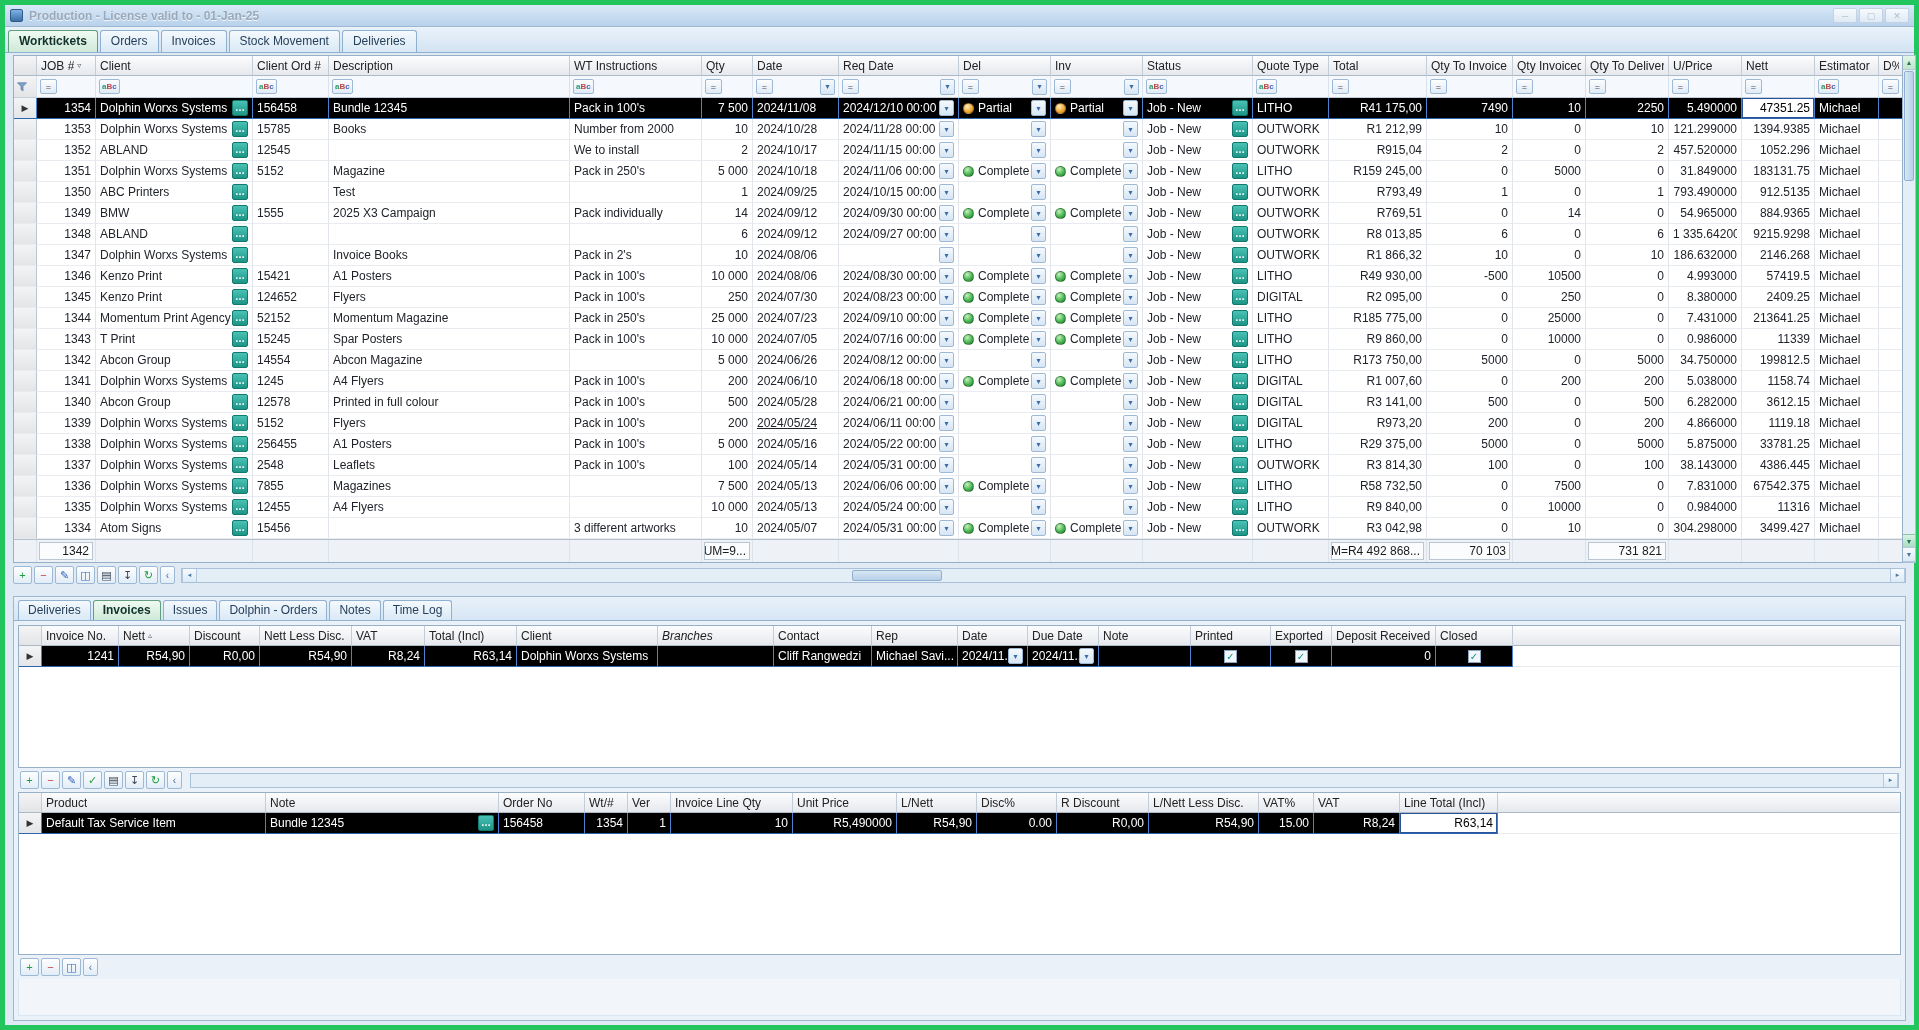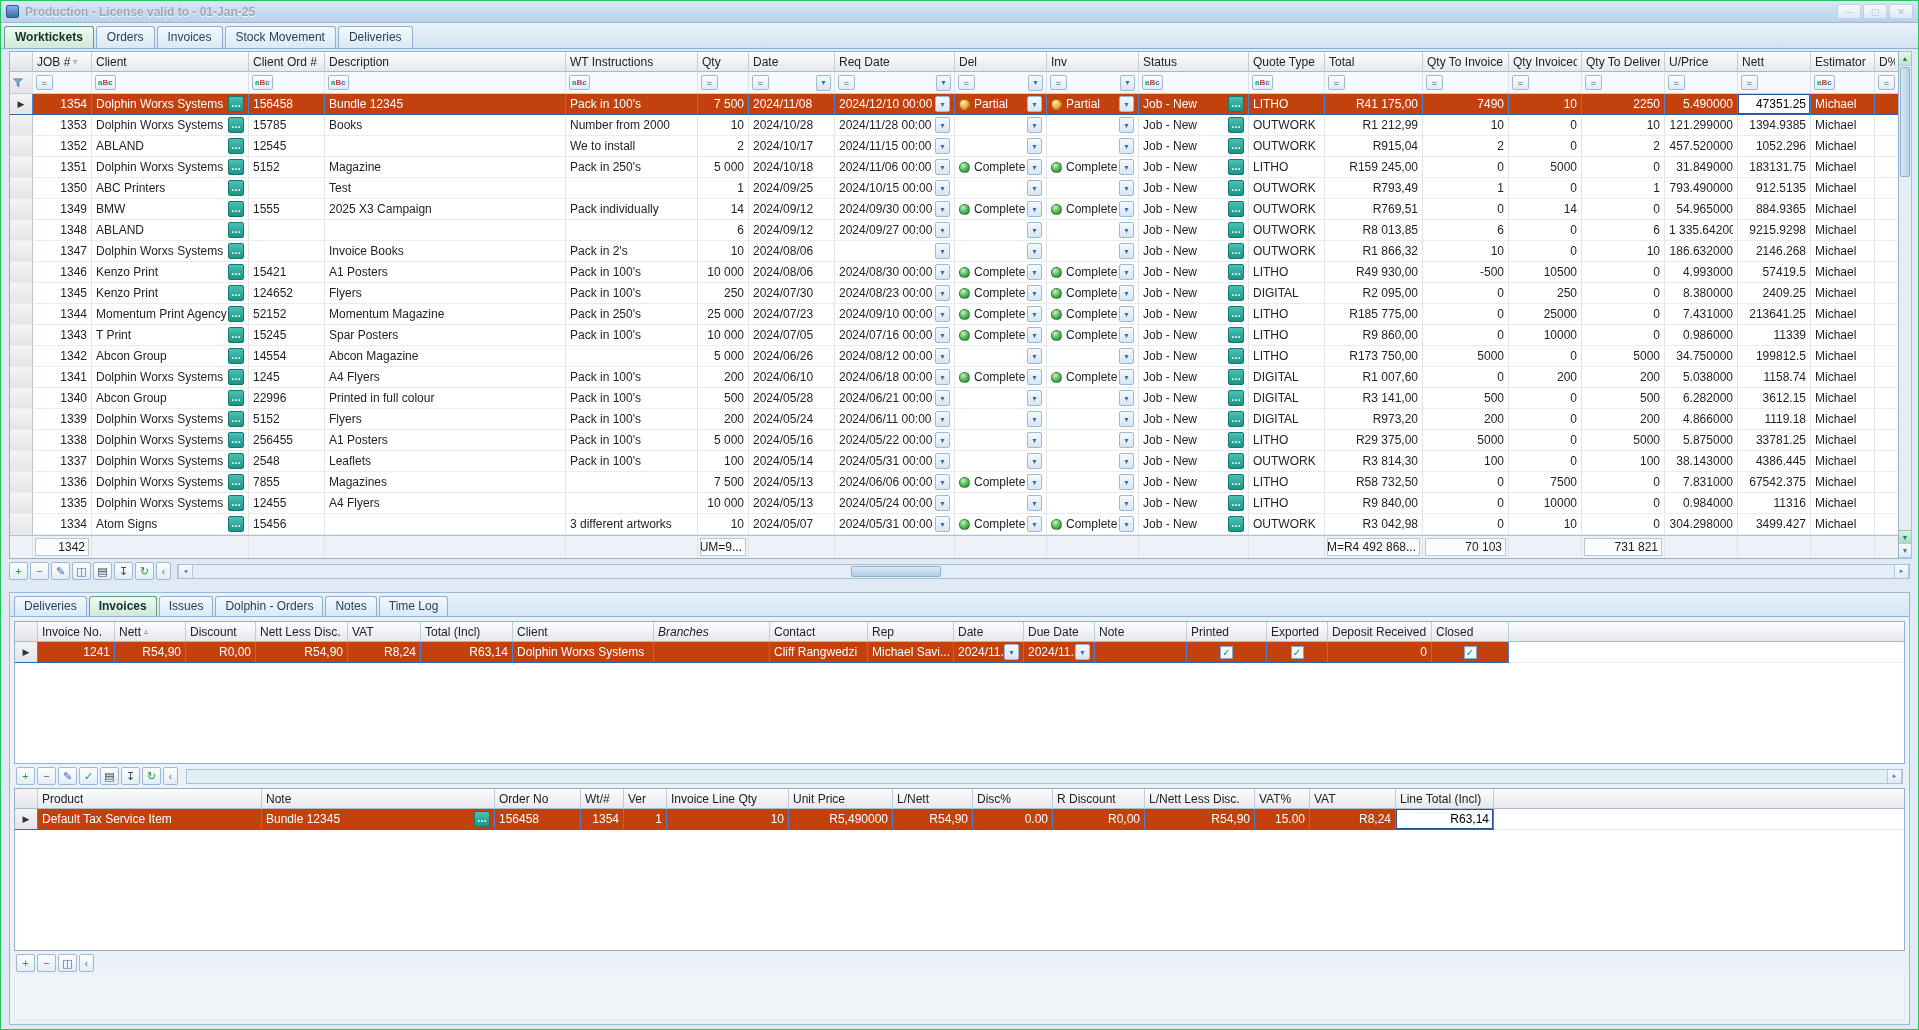--- a/index.html
+++ b/index.html
@@ -1,18 +1,18 @@
 <!DOCTYPE html>
 <html><head>
 <meta charset="utf-8">
 <style>
   * { margin:0; padding:0; box-sizing:border-box; }
   html,body { width:1919px; height:1030px; overflow:hidden; }
   body { font-family:"Liberation Sans","DejaVu Sans",sans-serif; font-size:12px; color:#1a1a1a; background:#dfeaf5; }
-  .window { width:100%; height:100%; display:flex; flex-direction:column; border:1px solid #22c55e; background:#dfeaf5; }
+  .window { width:100%; height:100%; display:flex; flex-direction:column; border:5px solid #22c55e; background:#dfeaf5; }
 
   
   .titlebar { height:22px; flex:none; background:linear-gradient(#d9e9f8,#b8d1ea); border-bottom:1px solid #9fb8d2; display:flex; align-items:center; padding:0 5px; }
   .app-icon { width:13px; height:13px; border-radius:2px; background:linear-gradient(#7fb2e8,#3a6ea5); border:1px solid #2f5a8a; flex:none; }
   .title-text { margin-left:6px; font-weight:bold; color:#9aa9ba; text-shadow:0 1px 0 rgba(255,255,255,.8); }
   .win-controls { margin-left:auto; display:flex; gap:2px; }
   .winbtn { width:24px; height:15px; border:1px solid #c2d2e2; border-radius:2px; background:linear-gradient(#f6fafd,#dfeaf4); color:#aebdcd; font-size:9px; display:flex; align-items:center; justify-content:center; }
 
   
   .tabstrip { height:26px; flex:none; display:flex; align-items:flex-end; gap:2px; padding:3px 3px 0 3px; background:linear-gradient(#eaf2fa,#d3e3f3); border-bottom:1px solid #8fb0d0; }
@@ -35,21 +35,21 @@
   .g-ffill { flex:1; background:#f5f8fc; border-bottom:1px solid #c3cedb; }
   .fbtn { min-width:17px; height:15px; padding:0 2px; border:1px solid #9db9d6; border-radius:2px; background:linear-gradient(#fcfdfe,#e0ebf6); font-size:9px; color:#445; display:flex; align-items:center; justify-content:center; flex:none; }
   .fbtn i { font-style:normal; font-size:8px; font-weight:bold; }
   .fa { color:#2f9a6a; } .fb { color:#c04545; } .fc { color:#4a63c0; }
   .g-cell { flex:none; height:21px; padding:0 4px; display:flex; align-items:center; white-space:nowrap; overflow:hidden; background:#fff; border-right:1px solid #e2e6ec; border-bottom:1px solid #e8ecf1; color:#20242a; }
   .g-rfill { flex:1; background:#fff; border-bottom:1px solid #e8ecf1; }
   .ctxt { flex:1; overflow:hidden; white-space:nowrap; }
   .g-cell.right .ctxt { text-align:right; }
   .g-hcell.ind,.g-fcell.ind { background:linear-gradient(#f5f5f6,#e3e4e6); }
   .g-cell.ind { background:linear-gradient(#f3f4f5,#e4e5e7); border-right:1px solid #bcc5d0; color:#444; font-size:9px; justify-content:center; }
-  .g-row.selected .g-cell { background:#c2410c; color:#fff; border-right-color:#4a82cf; border-bottom-color:#2e63ad; }
+  .g-row.selected .g-cell { background:#000000; color:#fff; border-right-color:#4a82cf; border-bottom-color:#2e63ad; }
   .g-row.selected .g-cell.ind { background:linear-gradient(#f3f4f5,#e4e5e7); color:#333; }
   .focus-cell { background:#fff !important; color:#000 !important; box-shadow:inset 0 0 0 1px #26529e; }
   .dd { margin-left:auto; flex:none; width:15px; height:16px; border:1px solid #9db9d6; border-radius:2px; background:linear-gradient(#f4f9fd,#d7e6f4); color:#3b6ca5; font-size:8px; display:flex; align-items:center; justify-content:center; }
   .ebtn { margin-left:auto; flex:none; width:16px; height:16px; border:1px solid #117a6e; border-radius:2px; background:linear-gradient(#49c2b5,#1d9486); color:#fff; font-size:10px; font-weight:bold; line-height:8px; display:flex; align-items:center; justify-content:center; }
   .dot { flex:none; width:11px; height:11px; border-radius:50%; margin-right:4px; border:1px solid rgba(0,0,0,.28); }
   .dot.complete { background:radial-gradient(circle at 35% 28%, #c4f2bc, #3fae4a 62%, #28813a); }
   .dot.partial { background:radial-gradient(circle at 35% 28%, #ffeebc, #f0a430 62%, #c37d14); }
   .cb { flex:none; width:13px; height:13px; margin:0 auto; border:1px solid #8aa6c4; background:#f2f7fb; color:#12907f; font-size:10px; font-weight:bold; display:flex; align-items:center; justify-content:center; }
   .g-empty { width:100%; background:#fff; }
   .g-foot { background:#eef2f7; border-top:1px solid #b4c0cf; }
@@ -1259,21 +1259,21 @@
         <div class="g-row">
           <div class="g-cell ind" style="width: 23px;"></div>
           <div class="g-cell right" style="width: 59px;">
             <span class="ctxt">1340</span>
           </div>
           <div class="g-cell" style="width: 157px;">
             <span class="ctxt">Abcon Group</span>
             <span class="ebtn">…</span>
           </div>
           <div class="g-cell" style="width: 76px;">
-            <span class="ctxt">22996</span>
+            <span class="ctxt">12578</span>
           </div>
           <div class="g-cell" style="width: 241px;">
             <span class="ctxt">Printed in full colour</span>
           </div>
           <div class="g-cell" style="width: 132px;">
             <span class="ctxt">Pack in 100's</span>
           </div>
           <div class="g-cell right" style="width: 51px;">
             <span class="ctxt">500</span>
           </div>
@@ -1339,21 +1339,21 @@
           </div>
           <div class="g-cell" style="width: 241px;">
             <span class="ctxt">Flyers</span>
           </div>
           <div class="g-cell" style="width: 132px;">
             <span class="ctxt">Pack in 100's</span>
           </div>
           <div class="g-cell right" style="width: 51px;">
             <span class="ctxt">200</span>
           </div>
-          <div class="g-cell" style="width: 86px;">
+          <div class="g-cell" style="width: 86px; text-decoration: underline;">
             <span class="ctxt">2024/05/24</span>
           </div>
           <div class="g-cell" style="width: 120px;">
             <span class="ctxt">2024/06/11 00:00</span>
             <span class="dd">▾</span>
           </div>
           <div class="g-cell" style="width: 92px;">
             <span class="ctxt"></span>
             <span class="dd">▾</span>
           </div>

